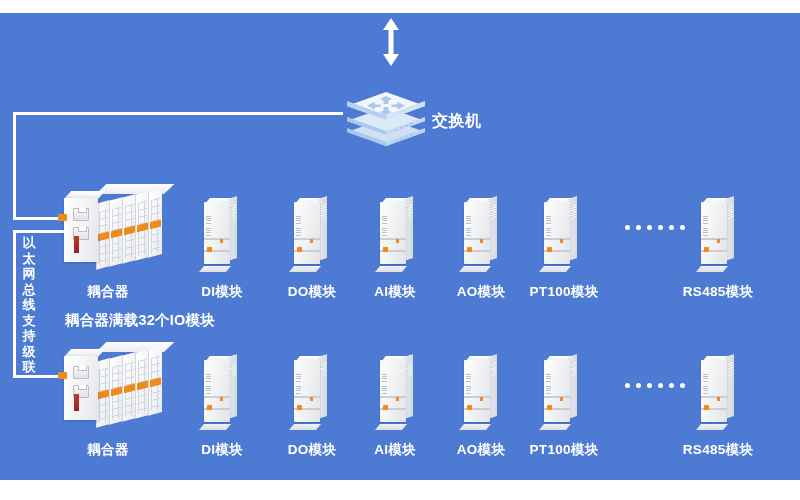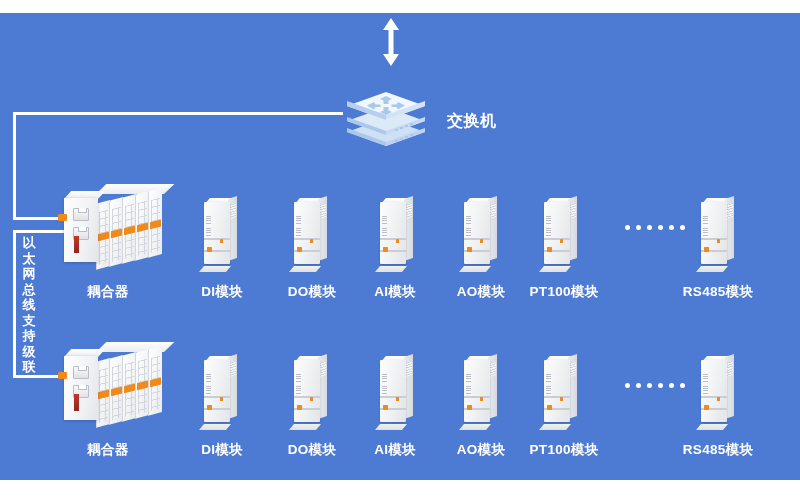--- a/index.html
+++ b/index.html
@@ -241,21 +241,21 @@
             <rect x="19" y="48" width="3" height="2"></rect>
           <rect x="24" y="50" width="3" height="2"></rect>
             <rect x="29" y="52" width="3" height="2"></rect>
           <rect x="50" y="52" width="3" height="2"></rect>
             <rect x="55" y="50" width="3" height="2"></rect>
           <rect x="60" y="48" width="3" height="2"></rect>
             <rect x="65" y="46" width="3" height="2"></rect>
         </g>
       </svg>
     </div>
-    <div class="switch-label" style="left:447px; top:98px;">交换机</div>
+    <div class="switch-label" style="left:432px; top:98px;">交换机</div>
 
     <div class="line" style="left:13px; top:99px; width:330px; height:3px;"></div>
 
     <div class="line" style="left:13px; top:99px; width:3px; height:108px;"></div>
 
     <div class="line" style="left:13px; top:204px; width:78px; height:3px;"></div>
 
     <div class="line" style="left:13px; top:217px; width:3px; height:148px;"></div>
     <div class="line" style="left:13px; top:217px; width:78px; height:3px;"></div>
     <div class="line" style="left:13px; top:362px; width:78px; height:3px;"></div>
@@ -398,20 +398,21 @@
       <div class="ter" style="top:18px;"></div>
         <div class="ter" style="top:30px;"></div>
       <div class="notch" style="top:40px;"></div>
         <div class="notch" style="top:52px;"></div>
       <div class="orange" style="left:9px; top:49px; width:5px; height:5px;"></div>
       <div class="orange" style="left:22px; top:41px; width:3px; height:4px;"></div>
       <div class="foot"></div>
     </div>
     <div class="lbl" style="left:718px; top:270px;">RS485模块</div>
 
+    <div class="lbl-big" style="left:65px; top:298px;">耦合器满载32个IO模块</div>
 
     <div class="coupler" style="left:60px; top:333px;">
       <div class="ctopface"></div>
       <div class="stack">
         <div class="mod" style="left:0px;  top:10px;">
             <div class="grid"></div>
             <div class="obar"></div>
           </div>
         <div class="mod" style="left:13px; top:7px;">
             <div class="grid"></div>

